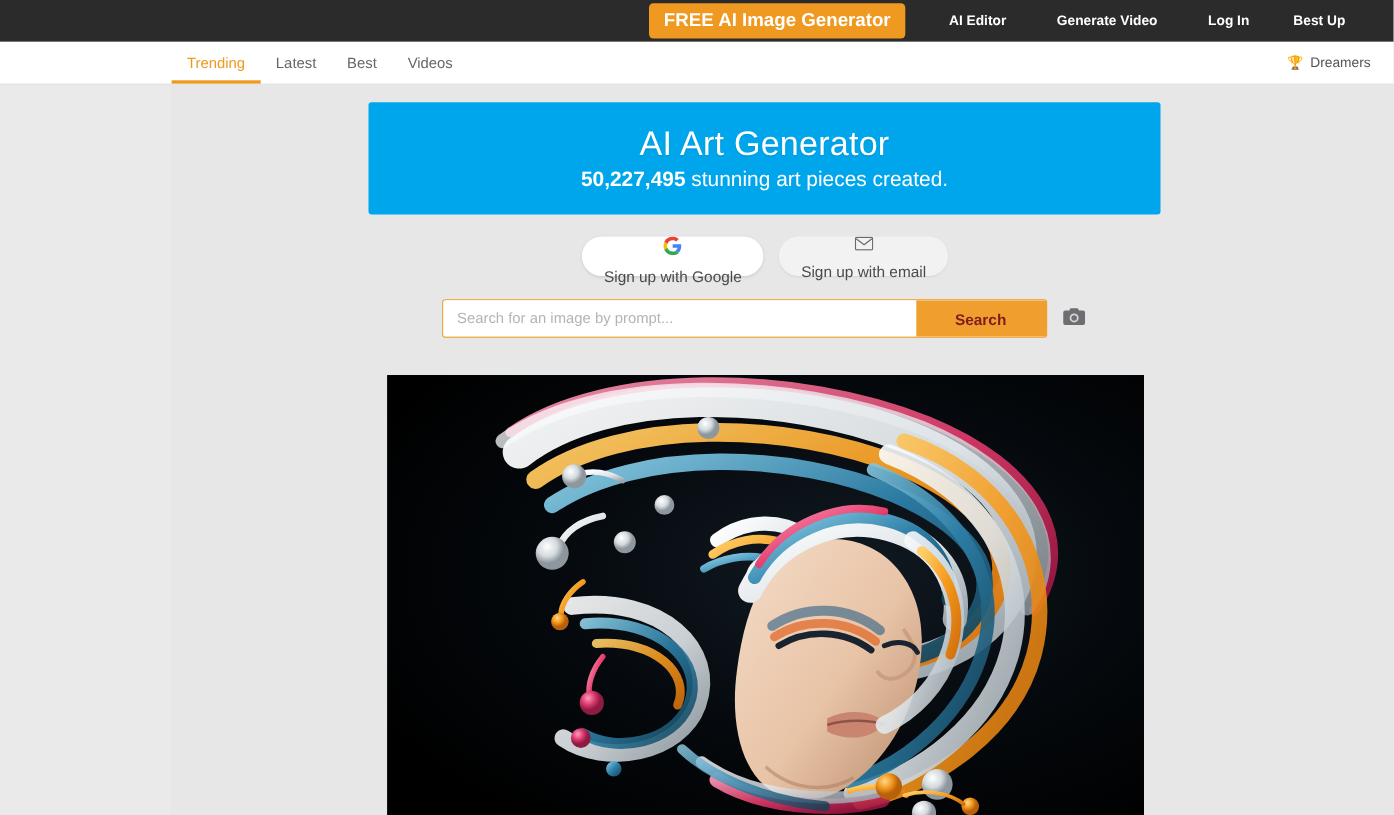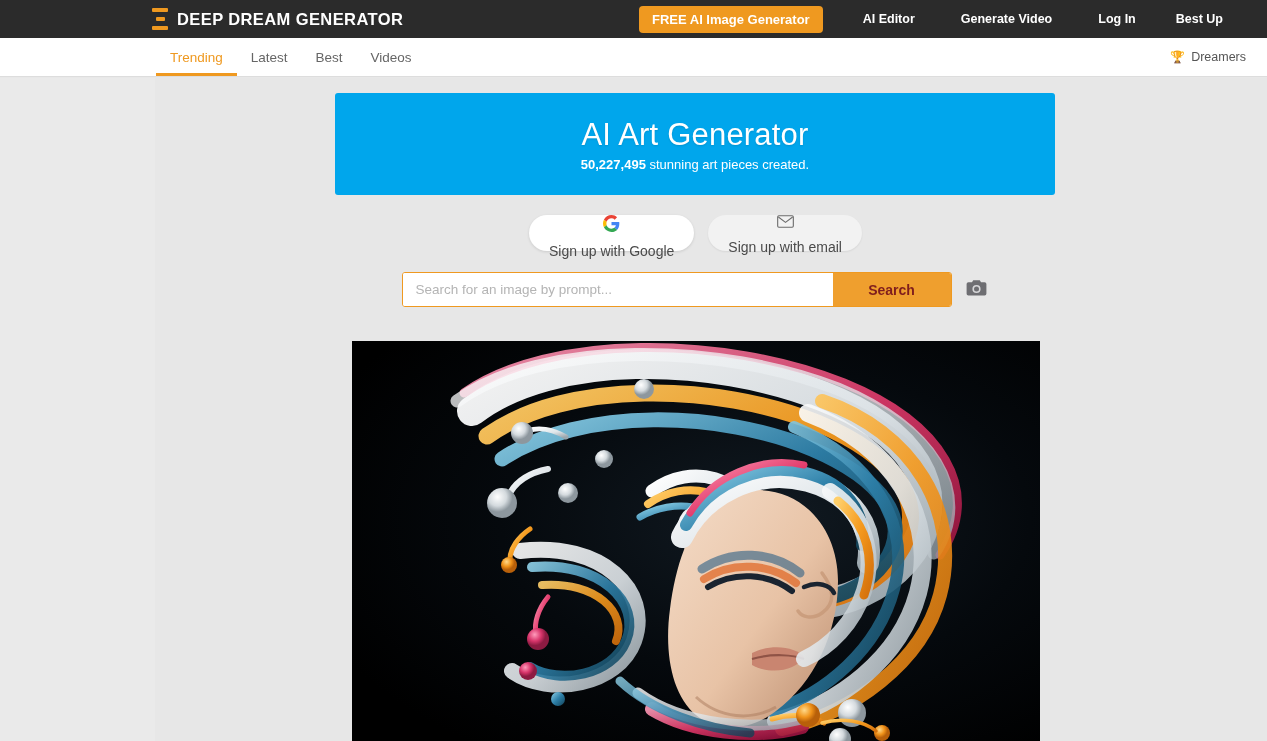--- a/index.html
+++ b/index.html
@@ -74,21 +74,21 @@
     right: 0;
     top: 0;
     height: 38px;
     display: flex;
     align-items: center;
     gap: 0;
   }
   .free-gen-btn {
     background: #ef9920;
     color: #ffffff;
-    font-size: 13px;
+    font-size: 17px;
     font-weight: bold;
     padding: 6px 13px;
     border-radius: 4px;
     border: none;
     cursor: pointer;
     white-space: nowrap;
     font-family: "Liberation Sans", sans-serif;
     margin-right: 40px;
   }
   .top-link {
@@ -192,21 +192,21 @@
   }
   .hero-title {
     color: #ffffff;
     font-size: 31px;
     font-weight: normal;
     letter-spacing: 0.2px;
     text-shadow: 0 1px 2px rgba(0,0,0,0.12);
   }
   .hero-sub {
     color: #ffffff;
-    font-size: 13px;
+    font-size: 19px;
     font-weight: normal;
   }
   .hero-sub b { font-weight: bold; }
 
   
   .signup-row {
     position: absolute;
     left: 335px;
     top: 137px;
     width: 721px;
@@ -304,28 +304,20 @@
     overflow: hidden;
   }
   .artwork-svg { display: block; width: 688px; height: 400px; }
 </style>
 </head>
 <body>
 
 <div class="topbar">
   <div class="topbar-inner">
 
-    <a class="brand" href="#">
-      <span class="brand-icon">
-        <i></i>
-          <i></i>
-          <i></i>
-      </span>
-      <span class="brand-name">DEEP DREAM GENERATOR</span>
-    </a>
 
     <div class="top-right-nav">
       <button class="free-gen-btn">FREE AI Image Generator</button>
       <a class="top-link" href="#">AI Editor</a>
       <a class="top-link" href="#">Generate Video</a>
       <a class="top-link login" href="#">Log In</a>
       <a class="top-link signup" href="#">Best Up</a>
     </div>
 
   </div>

